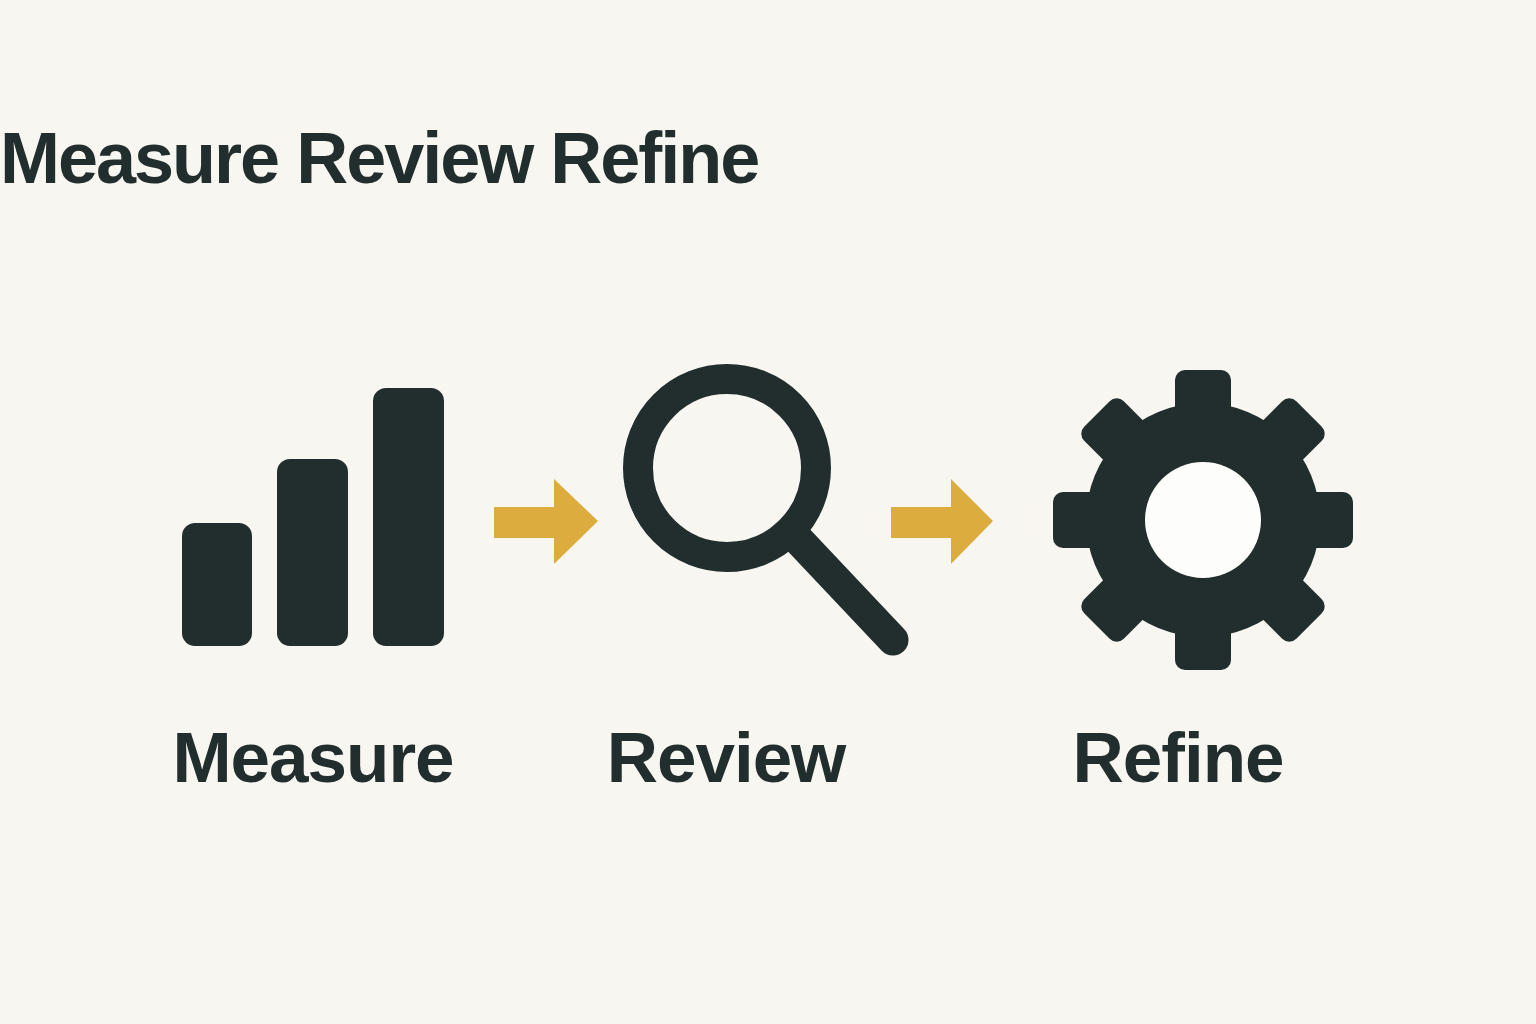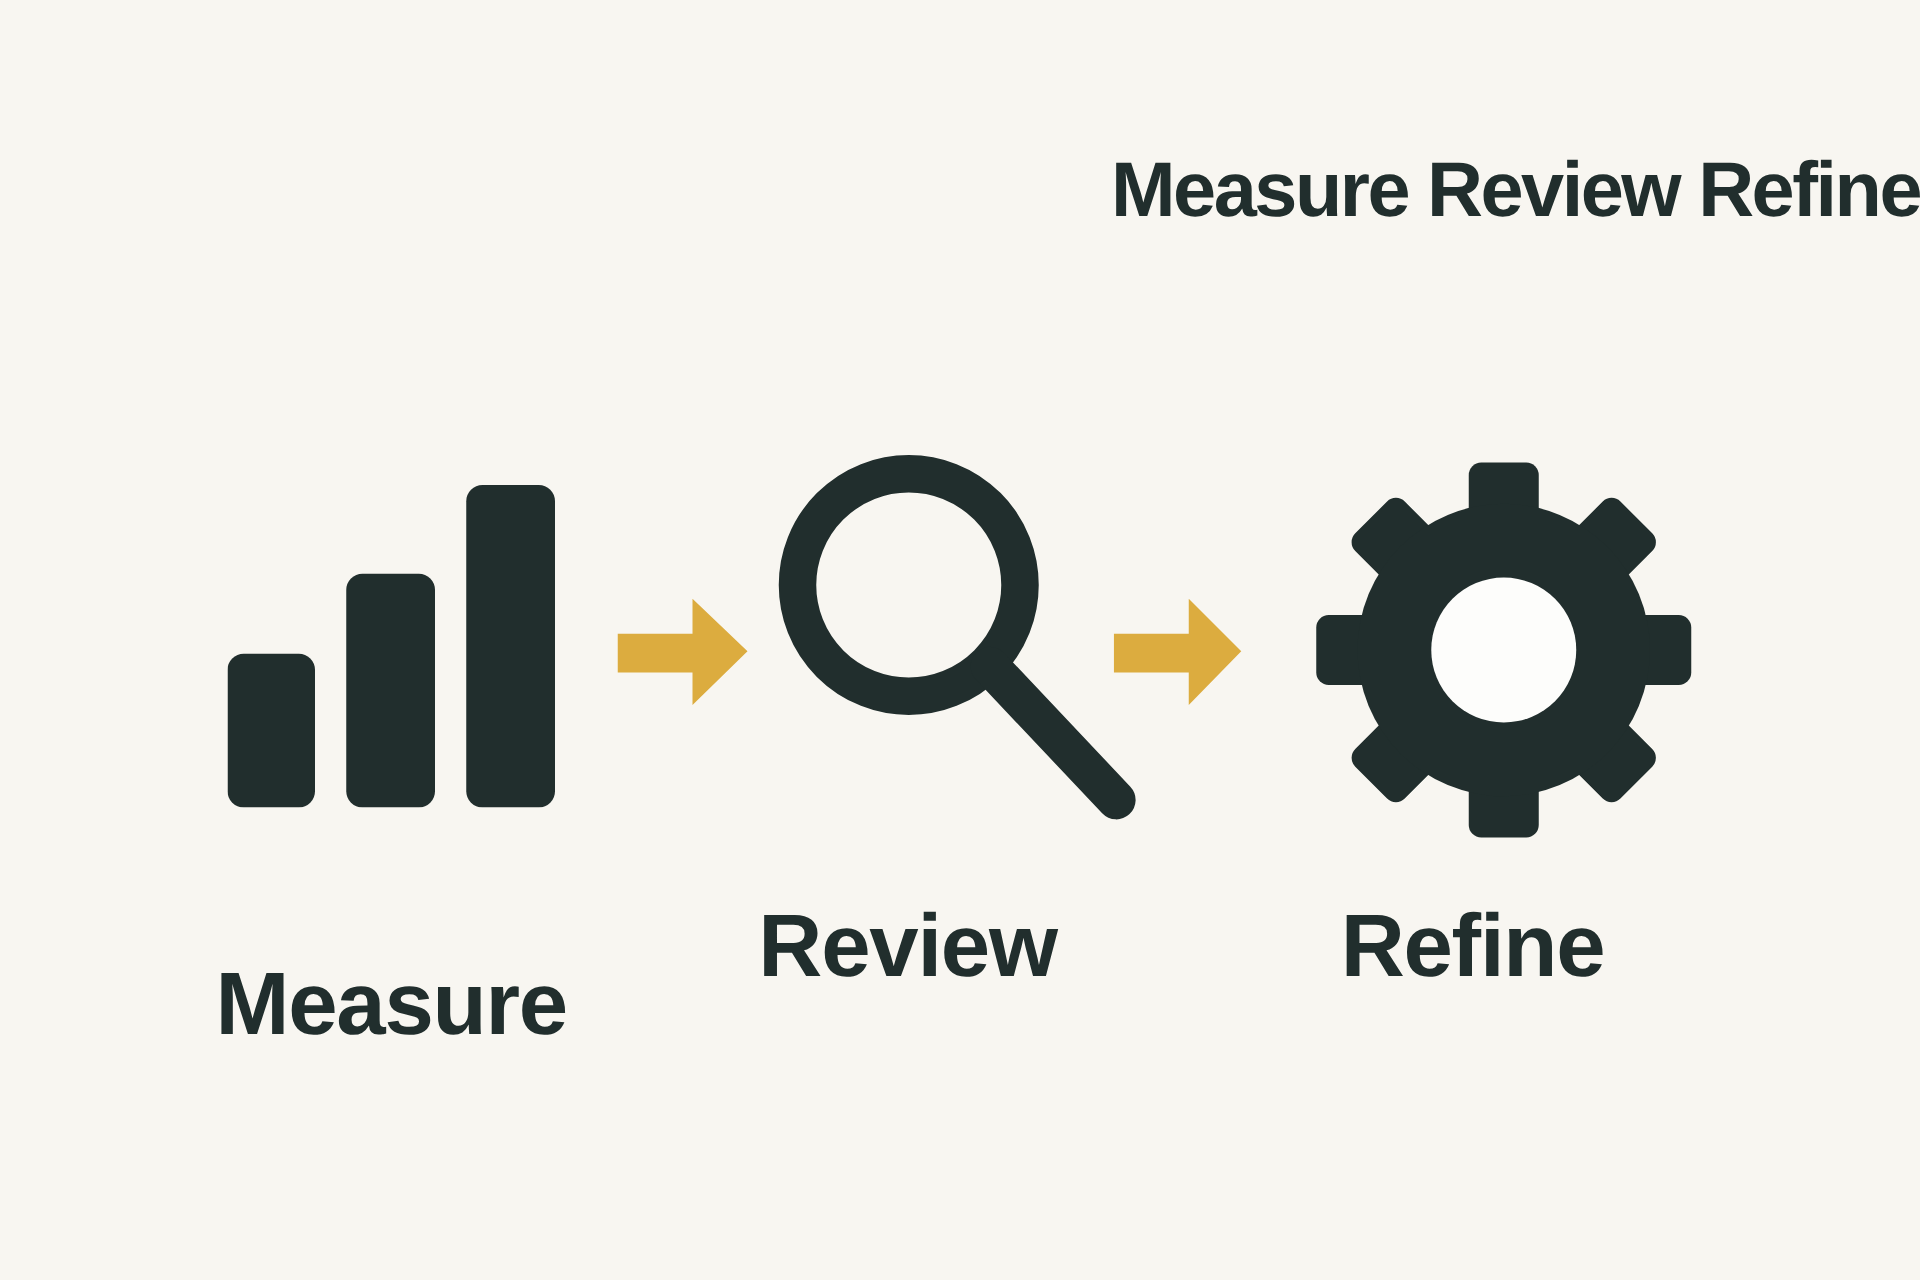--- a/index.html
+++ b/index.html
@@ -13,22 +13,22 @@
     height: 1024px;
     overflow: hidden;
     background: var(--bg, #F8F6F1);
     font-family: "Liberation Sans", sans-serif;
   }
   .title {
     position: absolute;
     top: 122px;
     left: 0;
     width: 100%;
-    text-align: right;
-    font-size: 62px;
+    text-align: left;
+    font-size: 72px;
     line-height: 1.0;
     font-weight: 700;
     letter-spacing: -2px;
     color: var(--ink, #212E2D);
   }
   .icon-svg {
     position: absolute;
     display: block;
   }
   .ink-fill   { fill: var(--ink, #212E2D); }
@@ -39,21 +39,21 @@
     position: absolute;
     top: 722px;
     transform: translateX(-50%);
     font-size: 71px;
     line-height: 1.0;
     font-weight: 600;
     letter-spacing: -1px;
     color: var(--ink, #212E2D);
     white-space: nowrap;
   }
-  .label-measure { left: 313px; margin-top: 46px; }
+  .label-measure { left: 313px; }
   .label-review  { left: 726px; text-align: right; }
   .label-refine  { left: 1178px; }
 </style>
 </head>
 <body>
 
 <div class="canvas" style="--bg: #F8F6F1; --ink: #212E2D; --accent: #DCAC3F; --hole: #FDFDFB;">
 
   <div class="title">Measure Review Refine</div>
 

